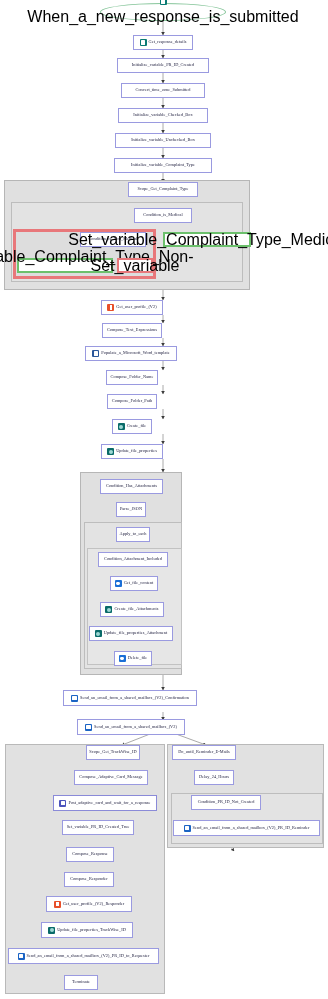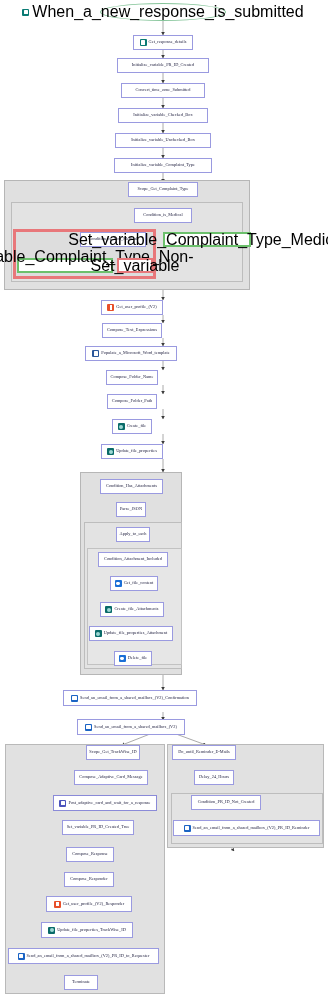--- a/index.html
+++ b/index.html
@@ -46,20 +46,21 @@
 
   
   .trigger{
     position:absolute;
     box-sizing:border-box;
     background:#ffffff;
     border:1px solid #86c59a;
     border-radius:50%;
     display:flex;align-items:center;justify-content:center;gap:3px;
     z-index:6;
+    flex-direction:column;
   }
 
   
   .hl{
     position:absolute;box-sizing:border-box;z-index:4;
     background:transparent;
   }
   .hl-red{border:3px solid #e8777a;background:#dddddd;}
   .hl-green-node{border:2px solid #6cc06c;background:#ffffff;}
   .hl-red-node{border:2px solid #e8777a;background:#ffffff;}

